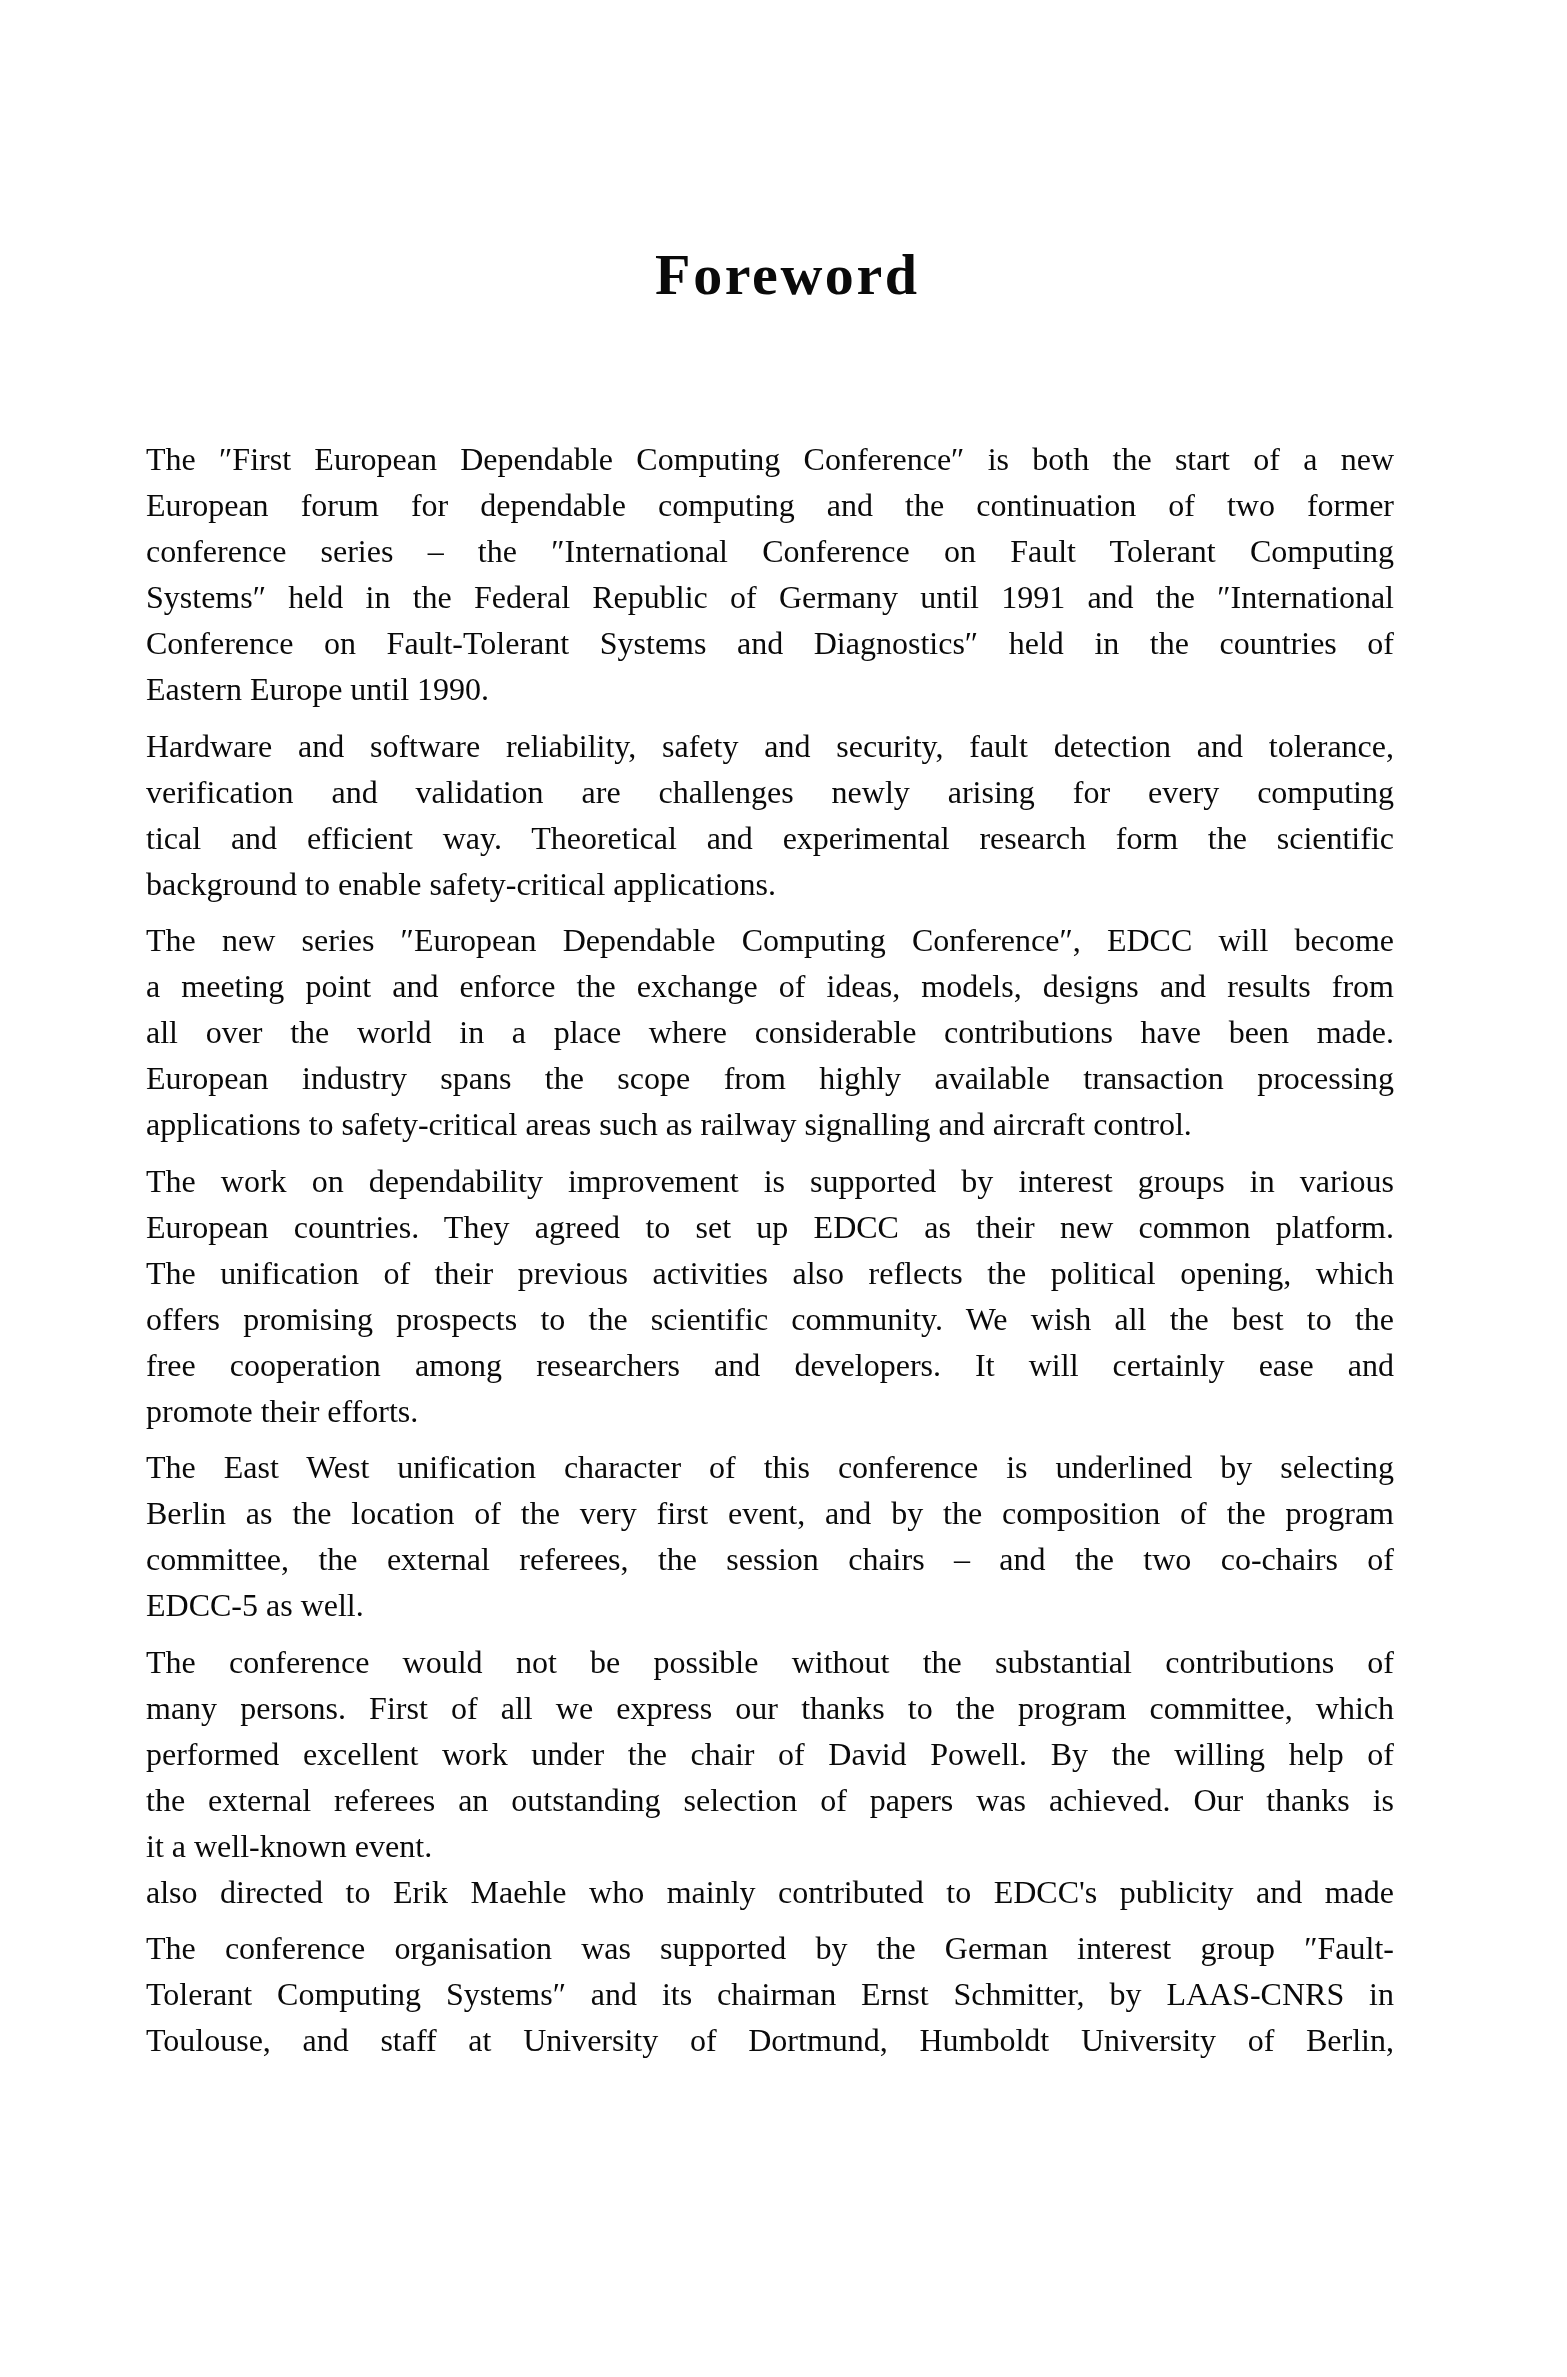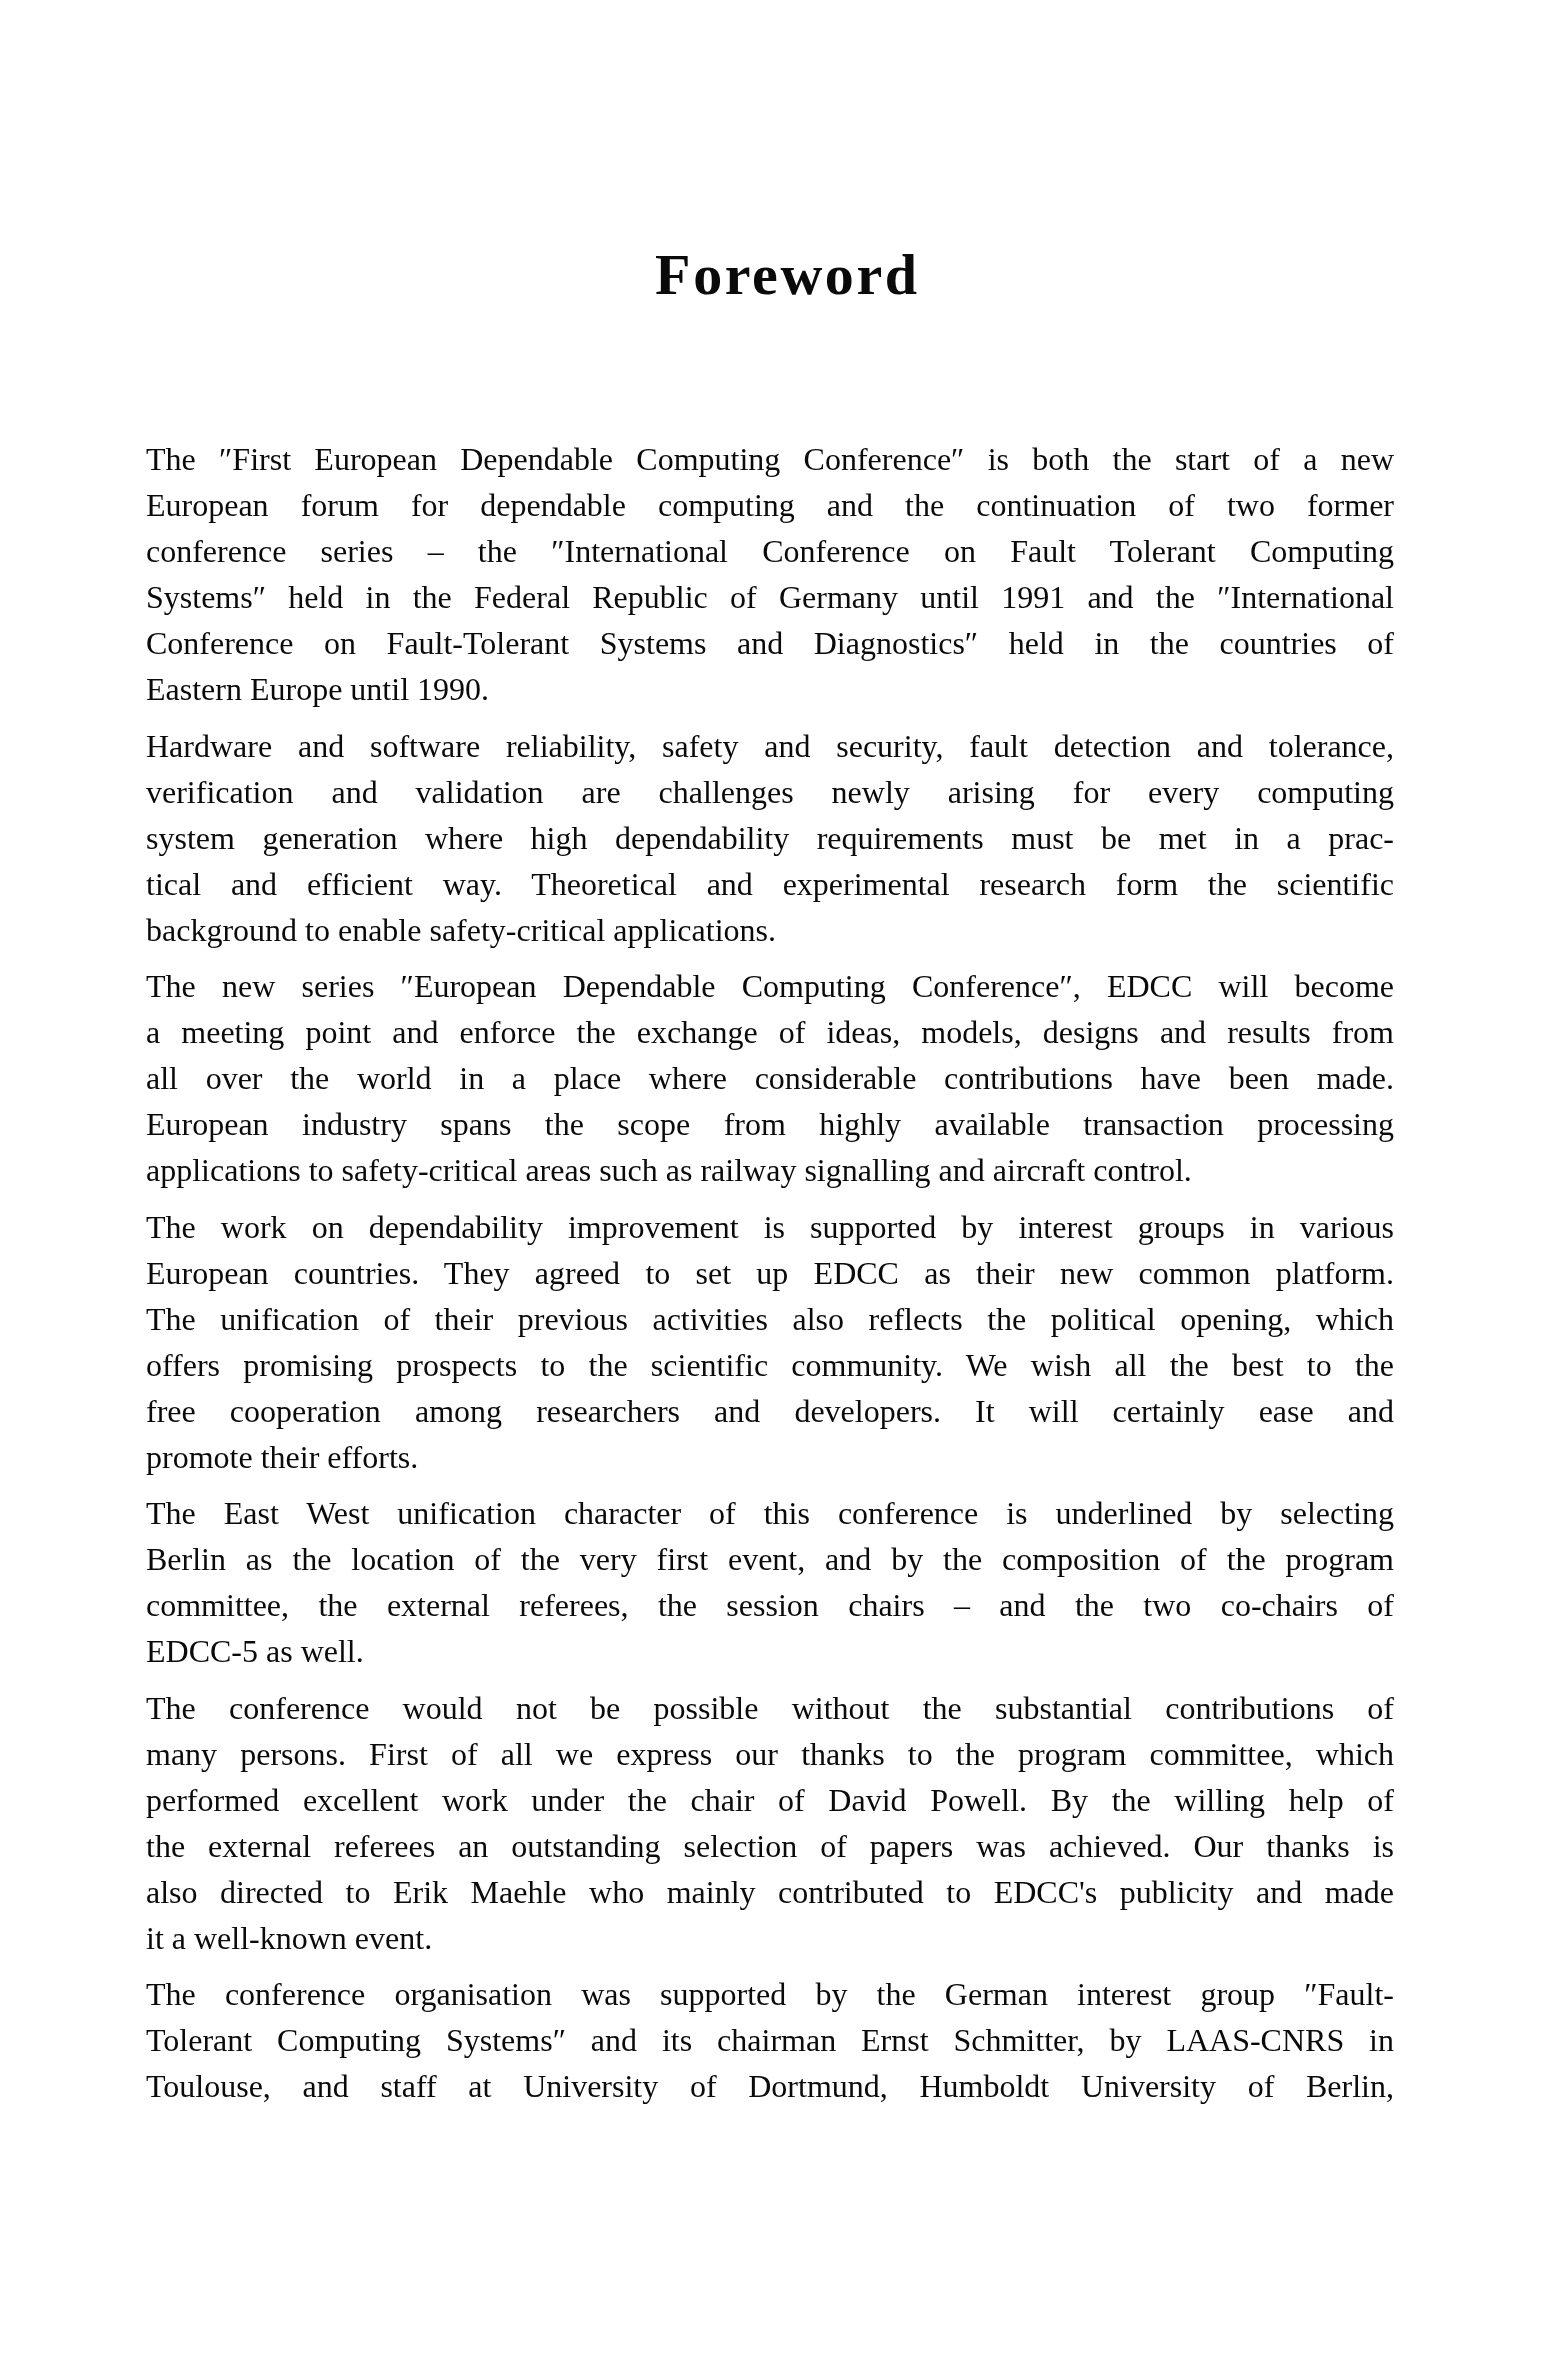--- a/index.html
+++ b/index.html
@@ -72,21 +72,20 @@
       <span class="line" style="white-space: normal;">European forum for dependable computing and the continuation of two former</span>
       <span class="line" style="white-space: normal;">conference series – the ″International Conference on Fault Tolerant Computing</span>
       <span class="line" style="white-space: normal;">Systems″ held in the Federal Republic of Germany until 1991 and the ″International</span>
       <span class="line" style="white-space: normal;">Conference on Fault-Tolerant Systems and Diagnostics″ held in the countries of</span>
       <span class="line last" style="white-space: normal;">Eastern Europe until 1990.</span>
     </div>
 
     <div class="para">
       <span class="line" style="white-space: normal;">Hardware and software reliability, safety and security, fault detection and tolerance,</span>
       <span class="line" style="white-space: normal;">verification and validation are challenges newly arising for every computing</span>
-      <span class="line" style="white-space: normal;">system generation where high dependability requirements must be met in a prac-</span>
       <span class="line" style="white-space: normal;">tical and efficient way. Theoretical and experimental research form the scientific</span>
       <span class="line last" style="white-space: normal;">background to enable safety-critical applications.</span>
     </div>
 
     <div class="para">
       <span class="line" style="white-space: normal;">The new series ″European Dependable Computing Conference″, EDCC will become</span>
       <span class="line" style="white-space: normal;">a meeting point and enforce the exchange of ideas, models, designs and results from</span>
       <span class="line" style="white-space: normal;">all over the world in a place where considerable contributions have been made.</span>
       <span class="line" style="white-space: normal;">European industry spans the scope from highly available transaction processing</span>
       <span class="line last" style="white-space: normal;">applications to safety-critical areas such as railway signalling and aircraft control.</span>
@@ -106,22 +105,22 @@
       <span class="line" style="white-space: normal;">Berlin as the location of the very first event, and by the composition of the program</span>
       <span class="line" style="white-space: normal;">committee, the external referees, the session chairs – and the two co-chairs of</span>
       <span class="line last" style="white-space: normal;">EDCC-5 as well.</span>
     </div>
 
     <div class="para">
       <span class="line" style="white-space: normal;">The conference would not be possible without the substantial contributions of</span>
       <span class="line" style="white-space: normal;">many persons. First of all we express our thanks to the program committee, which</span>
       <span class="line" style="white-space: normal;">performed excellent work under the chair of David Powell. By the willing help of</span>
       <span class="line" style="white-space: normal;">the external referees an outstanding selection of papers was achieved. Our thanks is</span>
+      <span class="line last" style="white-space: normal;">it a well-known event.</span>
       <span class="line" style="white-space: normal;">also directed to Erik Maehle who mainly contributed to EDCC's publicity and made</span>
-      <span class="line last" style="white-space: normal;">it a well-known event.</span>
     </div>
 
     <div class="para">
       <span class="line" style="white-space: normal;">The conference organisation was supported by the German interest group ″Fault-</span>
       <span class="line" style="white-space: normal;">Tolerant Computing Systems″ and its chairman Ernst Schmitter, by LAAS-CNRS in</span>
       <span class="line" style="white-space: normal;">Toulouse, and staff at University of Dortmund, Humboldt University of Berlin,</span>
     </div>
   </div>
 </div>
 

